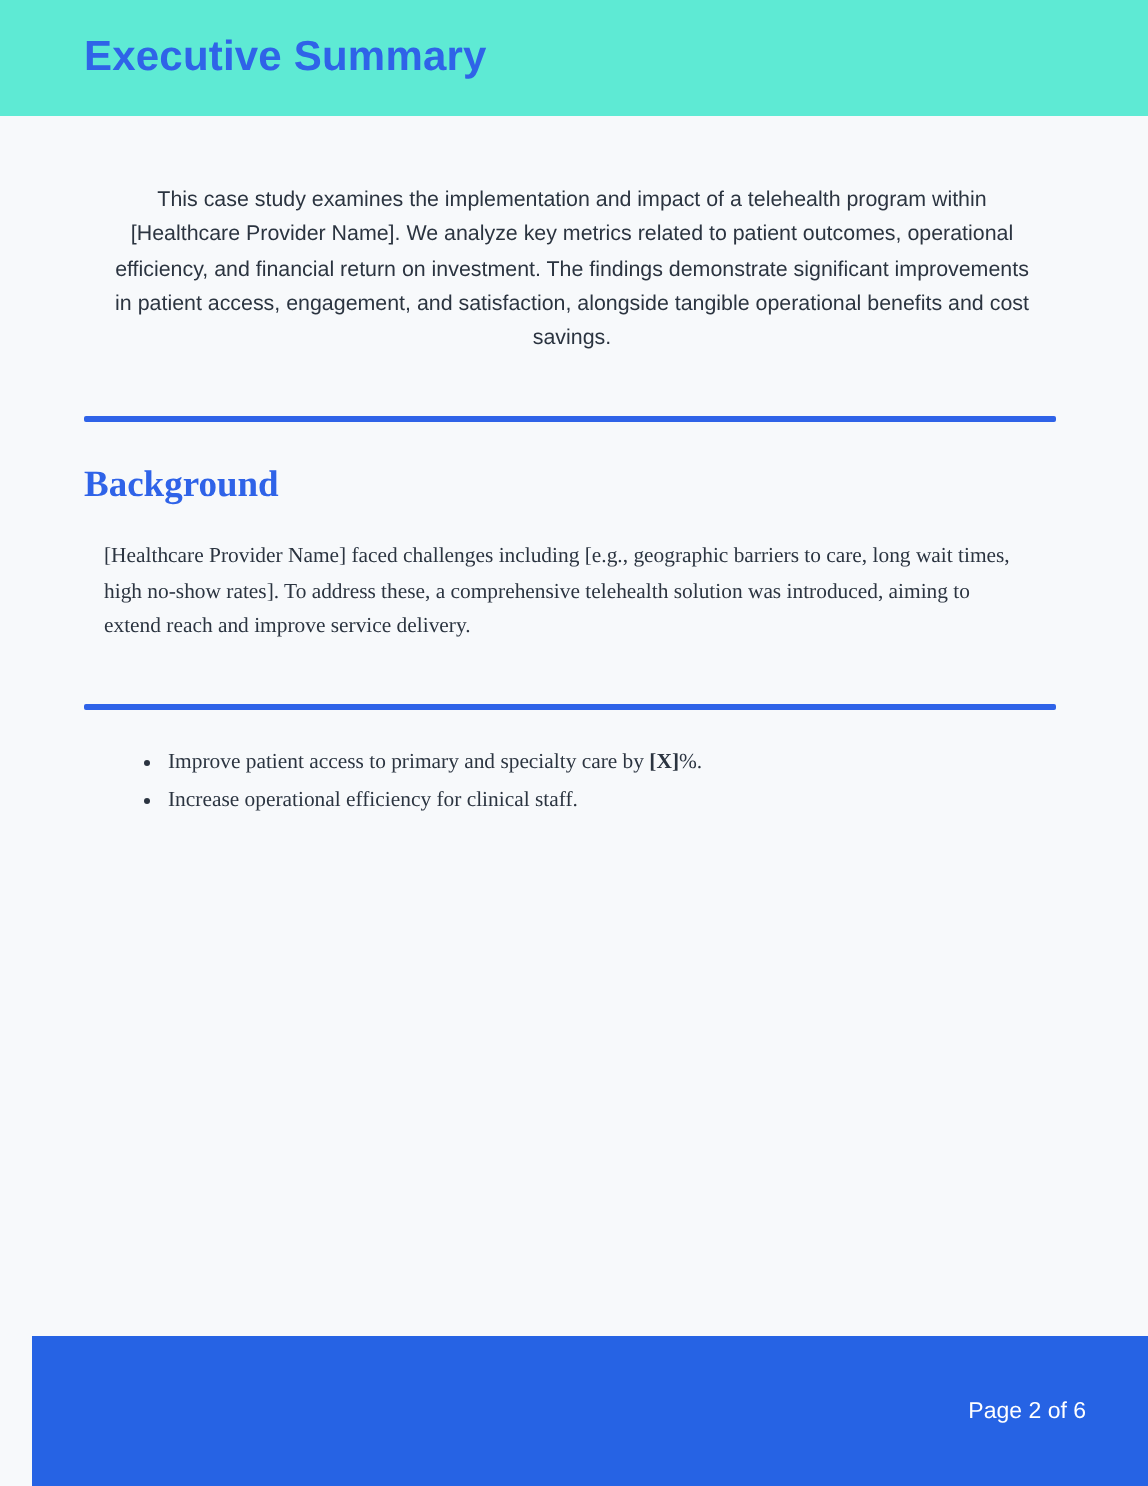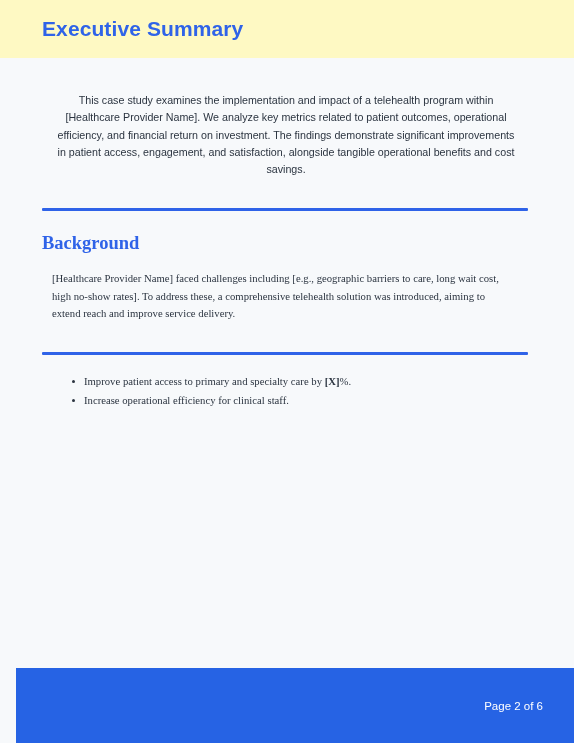--- a/index.html
+++ b/index.html
@@ -20,21 +20,21 @@
     width: 574px;
     height: 743px;
     background: #f7f9fb;
     display: flex;
     flex-direction: column;
   }
 
   
   .header-band {
     height: 58px;
-    background: #fef9c3;
+    background: #5eead4;
     display: flex;
     align-items: center;
     padding-left: 42px;
     box-sizing: border-box;
     flex: 0 0 auto;
   }
   .header-title {
     font-size: 21px;
     font-weight: bold;
     color: #2f63e8;
@@ -145,21 +145,21 @@
   <div class="content">
 
     <div class="intro-block">
       <p class="body-text">This case study examines the implementation and impact of a telehealth program within [Healthcare Provider Name]. We analyze key metrics related to patient outcomes, operational efficiency, and financial return on investment. The findings demonstrate significant improvements in patient access, engagement, and satisfaction, alongside tangible operational benefits and cost savings.</p>
     </div>
 
     <div class="section">
       <div class="divider"></div>
       <h2 class="section-heading">Background</h2>
       <div class="section-body">
-        <p class="body-text">[Healthcare Provider Name] faced challenges including [e.g., geographic barriers to care, long wait cost, high no-show rates]. To address these, a comprehensive telehealth solution was introduced, aiming to extend reach and improve service delivery.</p>
+        <p class="body-text">[Healthcare Provider Name] faced challenges including [e.g., geographic barriers to care, long wait times, high no-show rates]. To address these, a comprehensive telehealth solution was introduced, aiming to extend reach and improve service delivery.</p>
       </div>
     </div>
 
     <div class="section">
       <div class="divider"></div>
       <ul class="bullet-list" id="objectives-list">
           <li class="bullet-item">Improve patient access to primary and specialty care by <b>[X]</b>%.</li>
           <li class="bullet-item">Increase operational efficiency for clinical staff.</li>
         </ul>
     </div>

